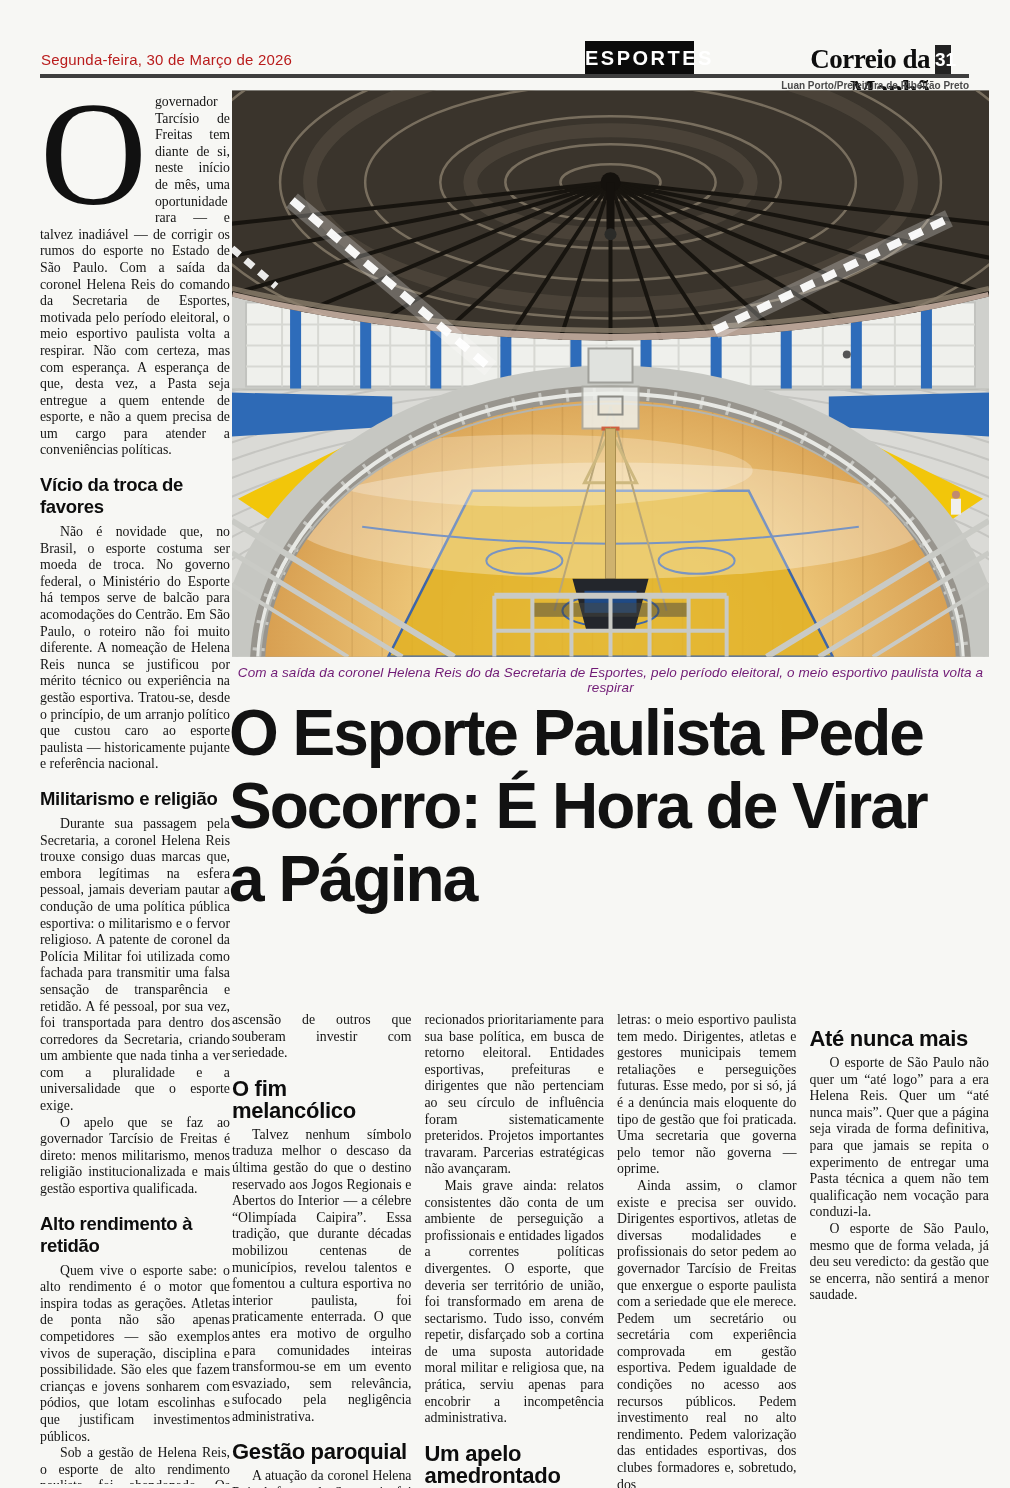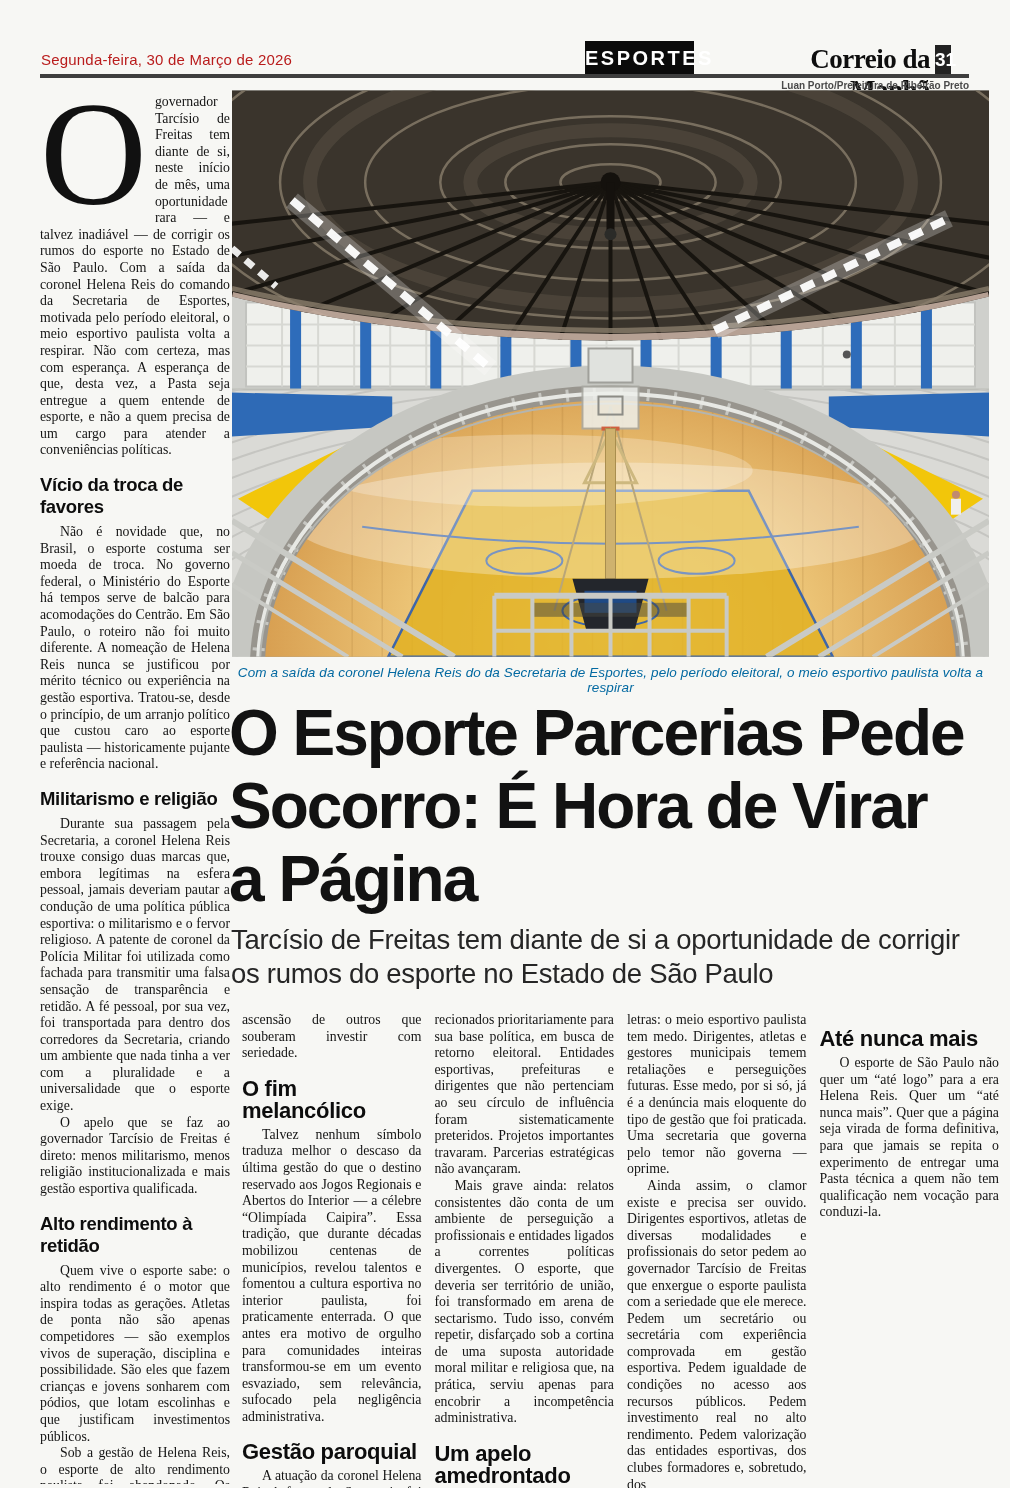--- a/index.html
+++ b/index.html
@@ -22,28 +22,28 @@
   .col-left{position:absolute;left:40px;top:94px;width:190px;height:1390px;overflow:hidden;}
   .serif-col p{margin:0;}
   .serif-col p.para{text-indent:20px;}
   .serif-col .subhead{font-family:"Liberation Sans",sans-serif;font-weight:bold;font-size:18.5px;
         line-height:22px;color:#0d0d0d;margin:15px 0 6px;text-align:left;letter-spacing:-.3px;}
   .serif-col p.opening .dropcap{float:left;font-size:148px;line-height:108px;
         padding:6px 8px 6px 0;color:#111;}
   
   .photo{position:absolute;left:232px;top:90px;width:757px;height:567px;overflow:hidden;background:#d8d8d5;}
   .caption{position:absolute;left:232px;top:665px;width:757px;font-size:13.5px;font-style:italic;
-        color:#0369a1;text-align:center;letter-spacing:.1px;}
+        color:#701a75;text-align:center;letter-spacing:.1px;}
   
   .headline{position:absolute;left:229px;top:697px;width:742px;margin:0;font-size:64px;line-height:73px;
         font-weight:bold;letter-spacing:-2px;color:#121212;}
   .deck{position:absolute;left:231px;top:923px;width:757px;margin:0;font-size:27.5px;line-height:34px;
         font-weight:normal;color:#262626;letter-spacing:-.3px;}
   
-  .bottom{position:absolute;left:242px;top:1012px;width:757px;height:476px;display:flex;gap:13px;overflow:hidden;}
+  .bottom{position:absolute;left:232px;top:1012px;width:757px;height:476px;display:flex;gap:13px;overflow:hidden;}
   .bcol{flex:1 1 0;overflow:hidden;}
   .bottom .subhead{margin:16px 0 5px;font-size:22px;}
 </style>
 </head>
 <body>
 
 <div class="page">
 
   <div class="date">Segunda-feira, 30 de Março de 2026</div>
   <div class="section-badge">ESPORTES</div>
@@ -302,22 +302,21 @@
               <line x1="0" y1="494" x2="116" y2="566"></line>
               <line x1="756" y1="494" x2="640" y2="566"></line>
             </g>
         </g>
       </g>
     </svg>
   </div>
 
   <div class="caption">Com a saída da coronel Helena Reis do da Secretaria de Esportes, pelo período eleitoral, o meio esportivo paulista volta a respirar</div>
 
-  <h1 class="headline">O Esporte Parcerias Pede Socorro: É Hora de Virar a Página</h1>
-  <p class="deck">Tarcísio de Freitas tem diante de si a oportunidade de corrigir os rumos do esporte no Estado de São Paulo</p>
+  <h1 class="headline">O Esporte Paulista Pede Socorro: É Hora de Virar a Página</h1>
 
   <div class="bottom">
     <div class="bcol serif-col">
         <p class="cont">ascensão de outros que souberam investir com seriedade.</p>
         <div class="subhead">O fim melancólico</div>
         <p class="para">Talvez nenhum símbolo traduza melhor o descaso da última gestão do que o destino reservado aos Jogos Regionais e Abertos do Interior — a célebre “Olimpíada Caipira”. Essa tradição, que durante décadas mobilizou centenas de municípios, revelou talentos e fomentou a cultura esportiva no interior paulista, foi praticamente enterrada. O que antes era motivo de orgulho para comunidades inteiras transformou-se em um evento esvaziado, sem relevância, sufocado pela negligência administrativa.</p>
         <div class="subhead">Gestão paroquial</div>
         <p class="para">A atuação da coronel Helena Reis à frente da Secretaria foi marcada por um regionalismo nocivo. Os recursos e a atenção foram di-</p>
       </div>
     <div class="bcol serif-col">
@@ -325,16 +324,17 @@
         <p class="para">Mais grave ainda: relatos consistentes dão conta de um ambiente de perseguição a profissionais e entidades ligados a correntes políticas divergentes. O esporte, que deveria ser território de união, foi transformado em arena de sectarismo. Tudo isso, convém repetir, disfarçado sob a cortina de uma suposta autoridade moral militar e religiosa que, na prática, serviu apenas para encobrir a incompetência administrativa.</p>
         <div class="subhead">Um apelo amedrontado</div>
       </div>
     <div class="bcol serif-col">
         <p class="cont">letras: o meio esportivo paulista tem medo. Dirigentes, atletas e gestores municipais temem retaliações e perseguições futuras. Esse medo, por si só, já é a denúncia mais eloquente do tipo de gestão que foi praticada. Uma secretaria que governa pelo temor não governa — oprime.</p>
         <p class="para">Ainda assim, o clamor existe e precisa ser ouvido. Dirigentes esportivos, atletas de diversas modalidades e profissionais do setor pedem ao governador Tarcísio de Freitas que enxergue o esporte paulista com a seriedade que ele merece. Pedem um secretário ou secretária com experiência comprovada em gestão esportiva. Pedem igualdade de condições no acesso aos recursos públicos. Pedem investimento real no alto rendimento. Pedem valorização das entidades esportivas, dos clubes formadores e, sobretudo, dos</p>
       </div>
     <div class="bcol serif-col">
         <div class="subhead">Até nunca mais</div>
         <p class="para">O esporte de São Paulo não quer um “até logo” para a era Helena Reis. Quer um “até nunca mais”. Quer que a página seja virada de forma definitiva, para que jamais se repita o experimento de entregar uma Pasta técnica a quem não tem qualificação nem vocação para conduzi-la.</p>
+        <p class="para">O esporte de São Paulo, mesmo que de forma velada, já deu seu veredicto: da gestão que se encerra, não sentirá a menor saudade.</p>
       </div>
   </div>
 
 </div>
 
 </body></html>

